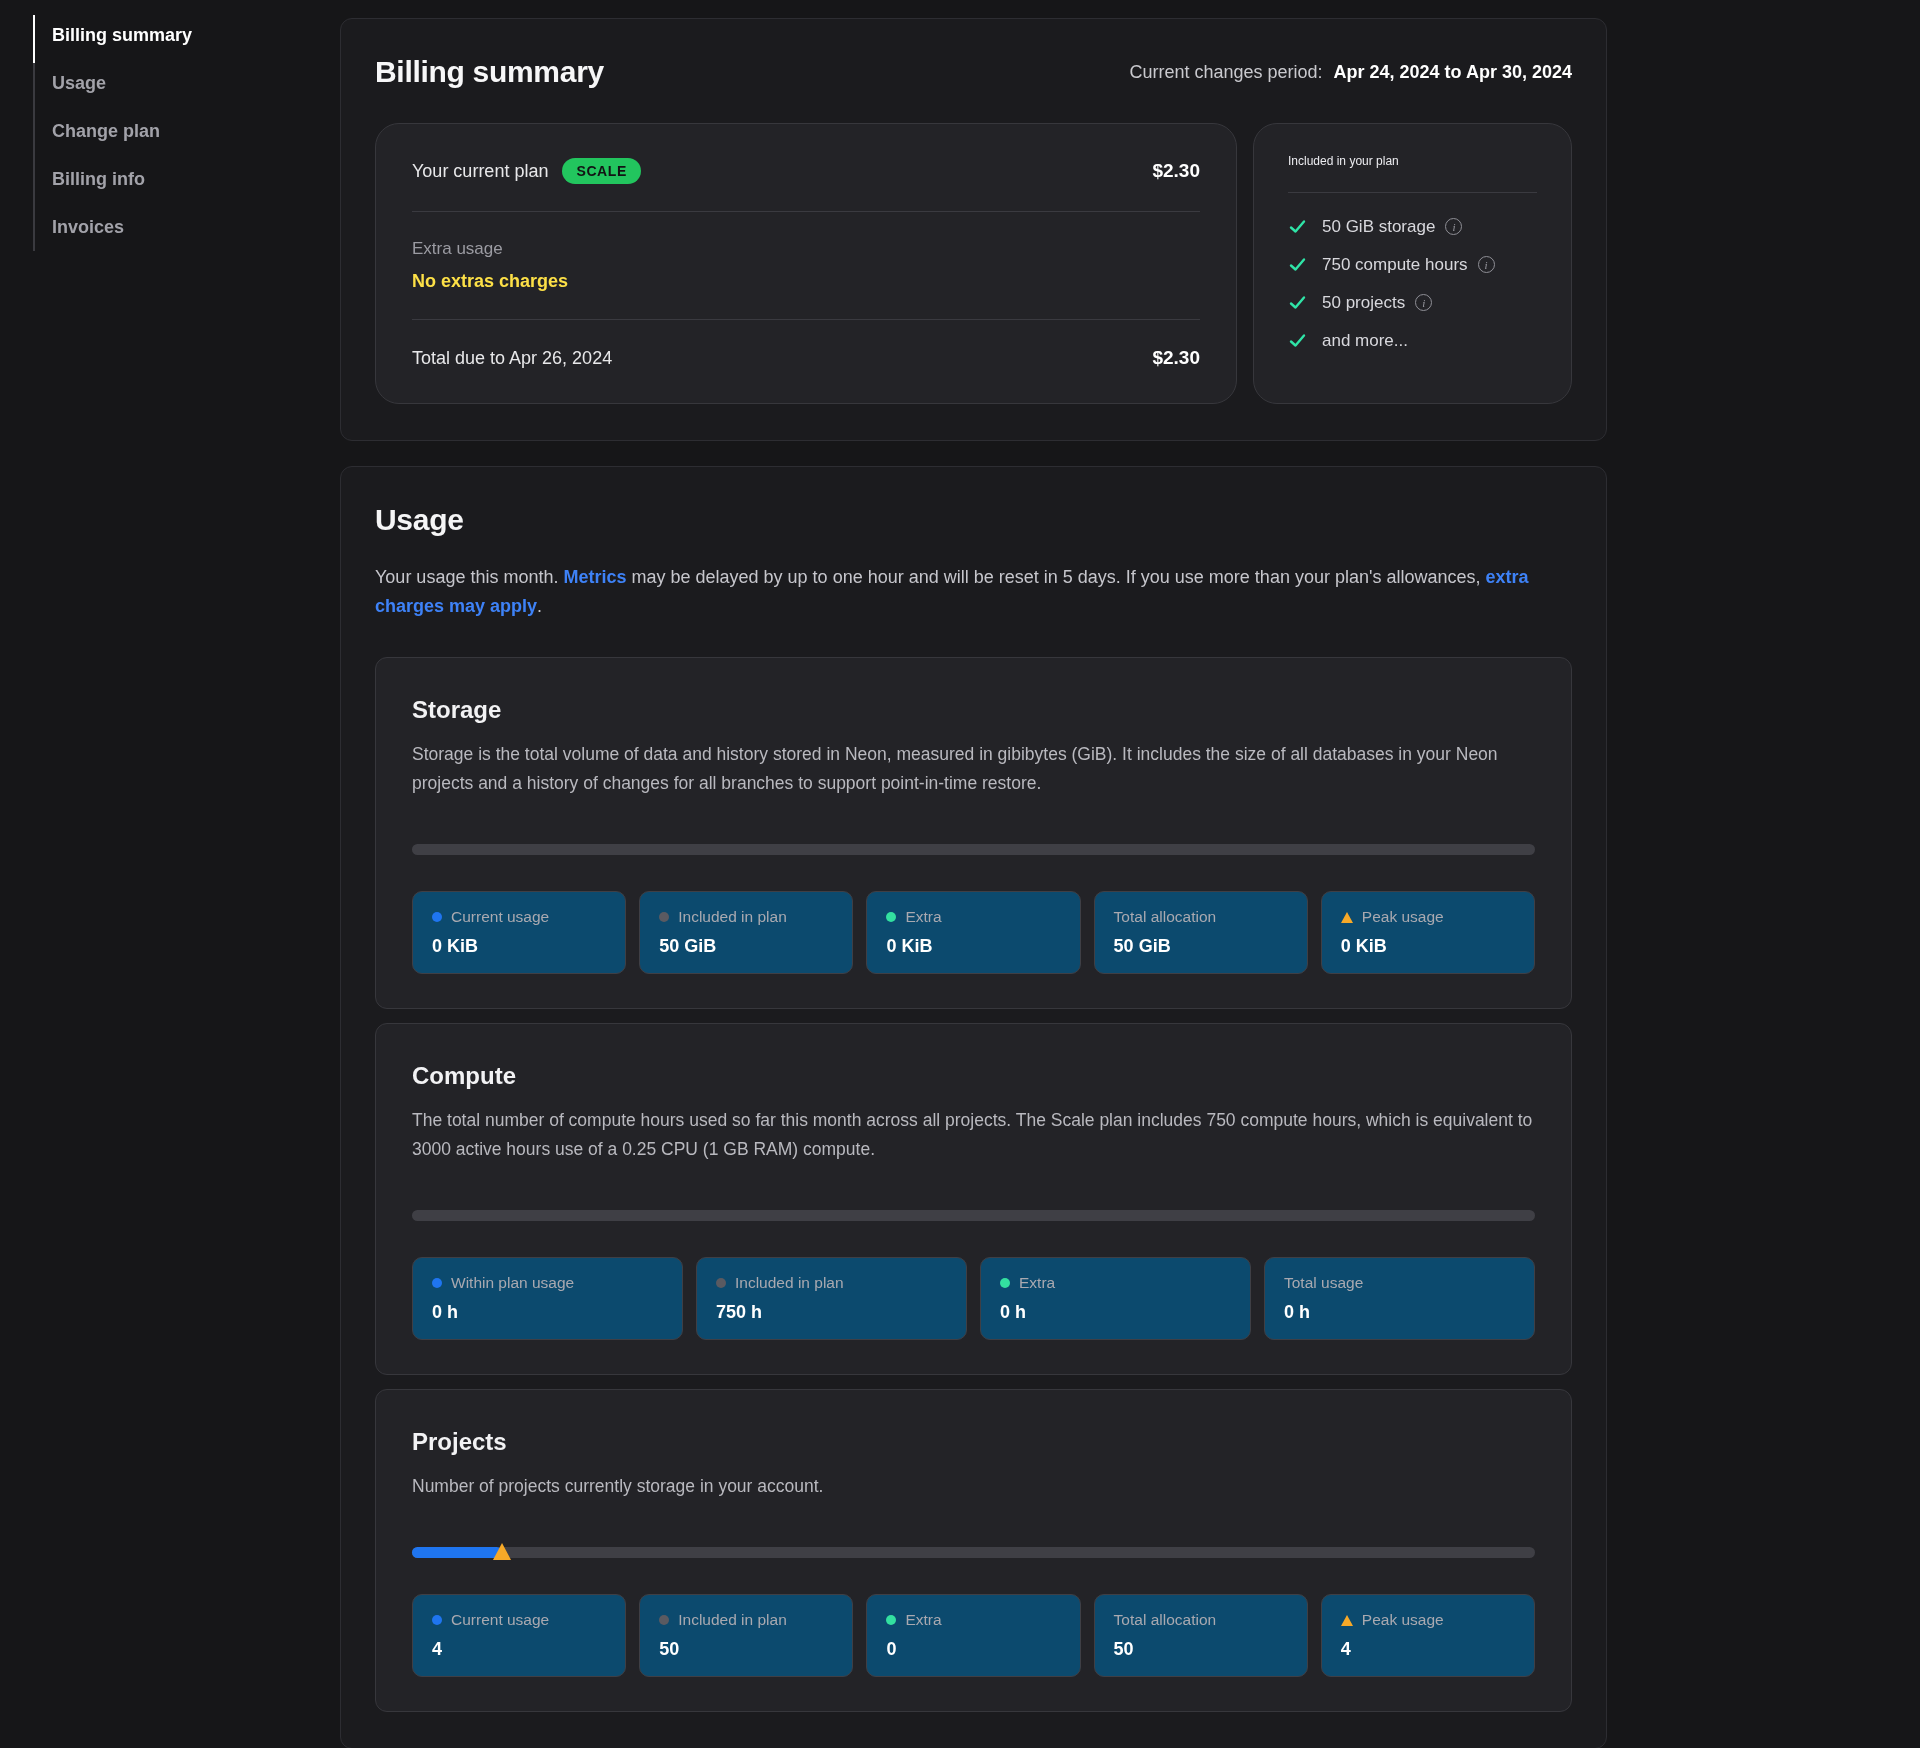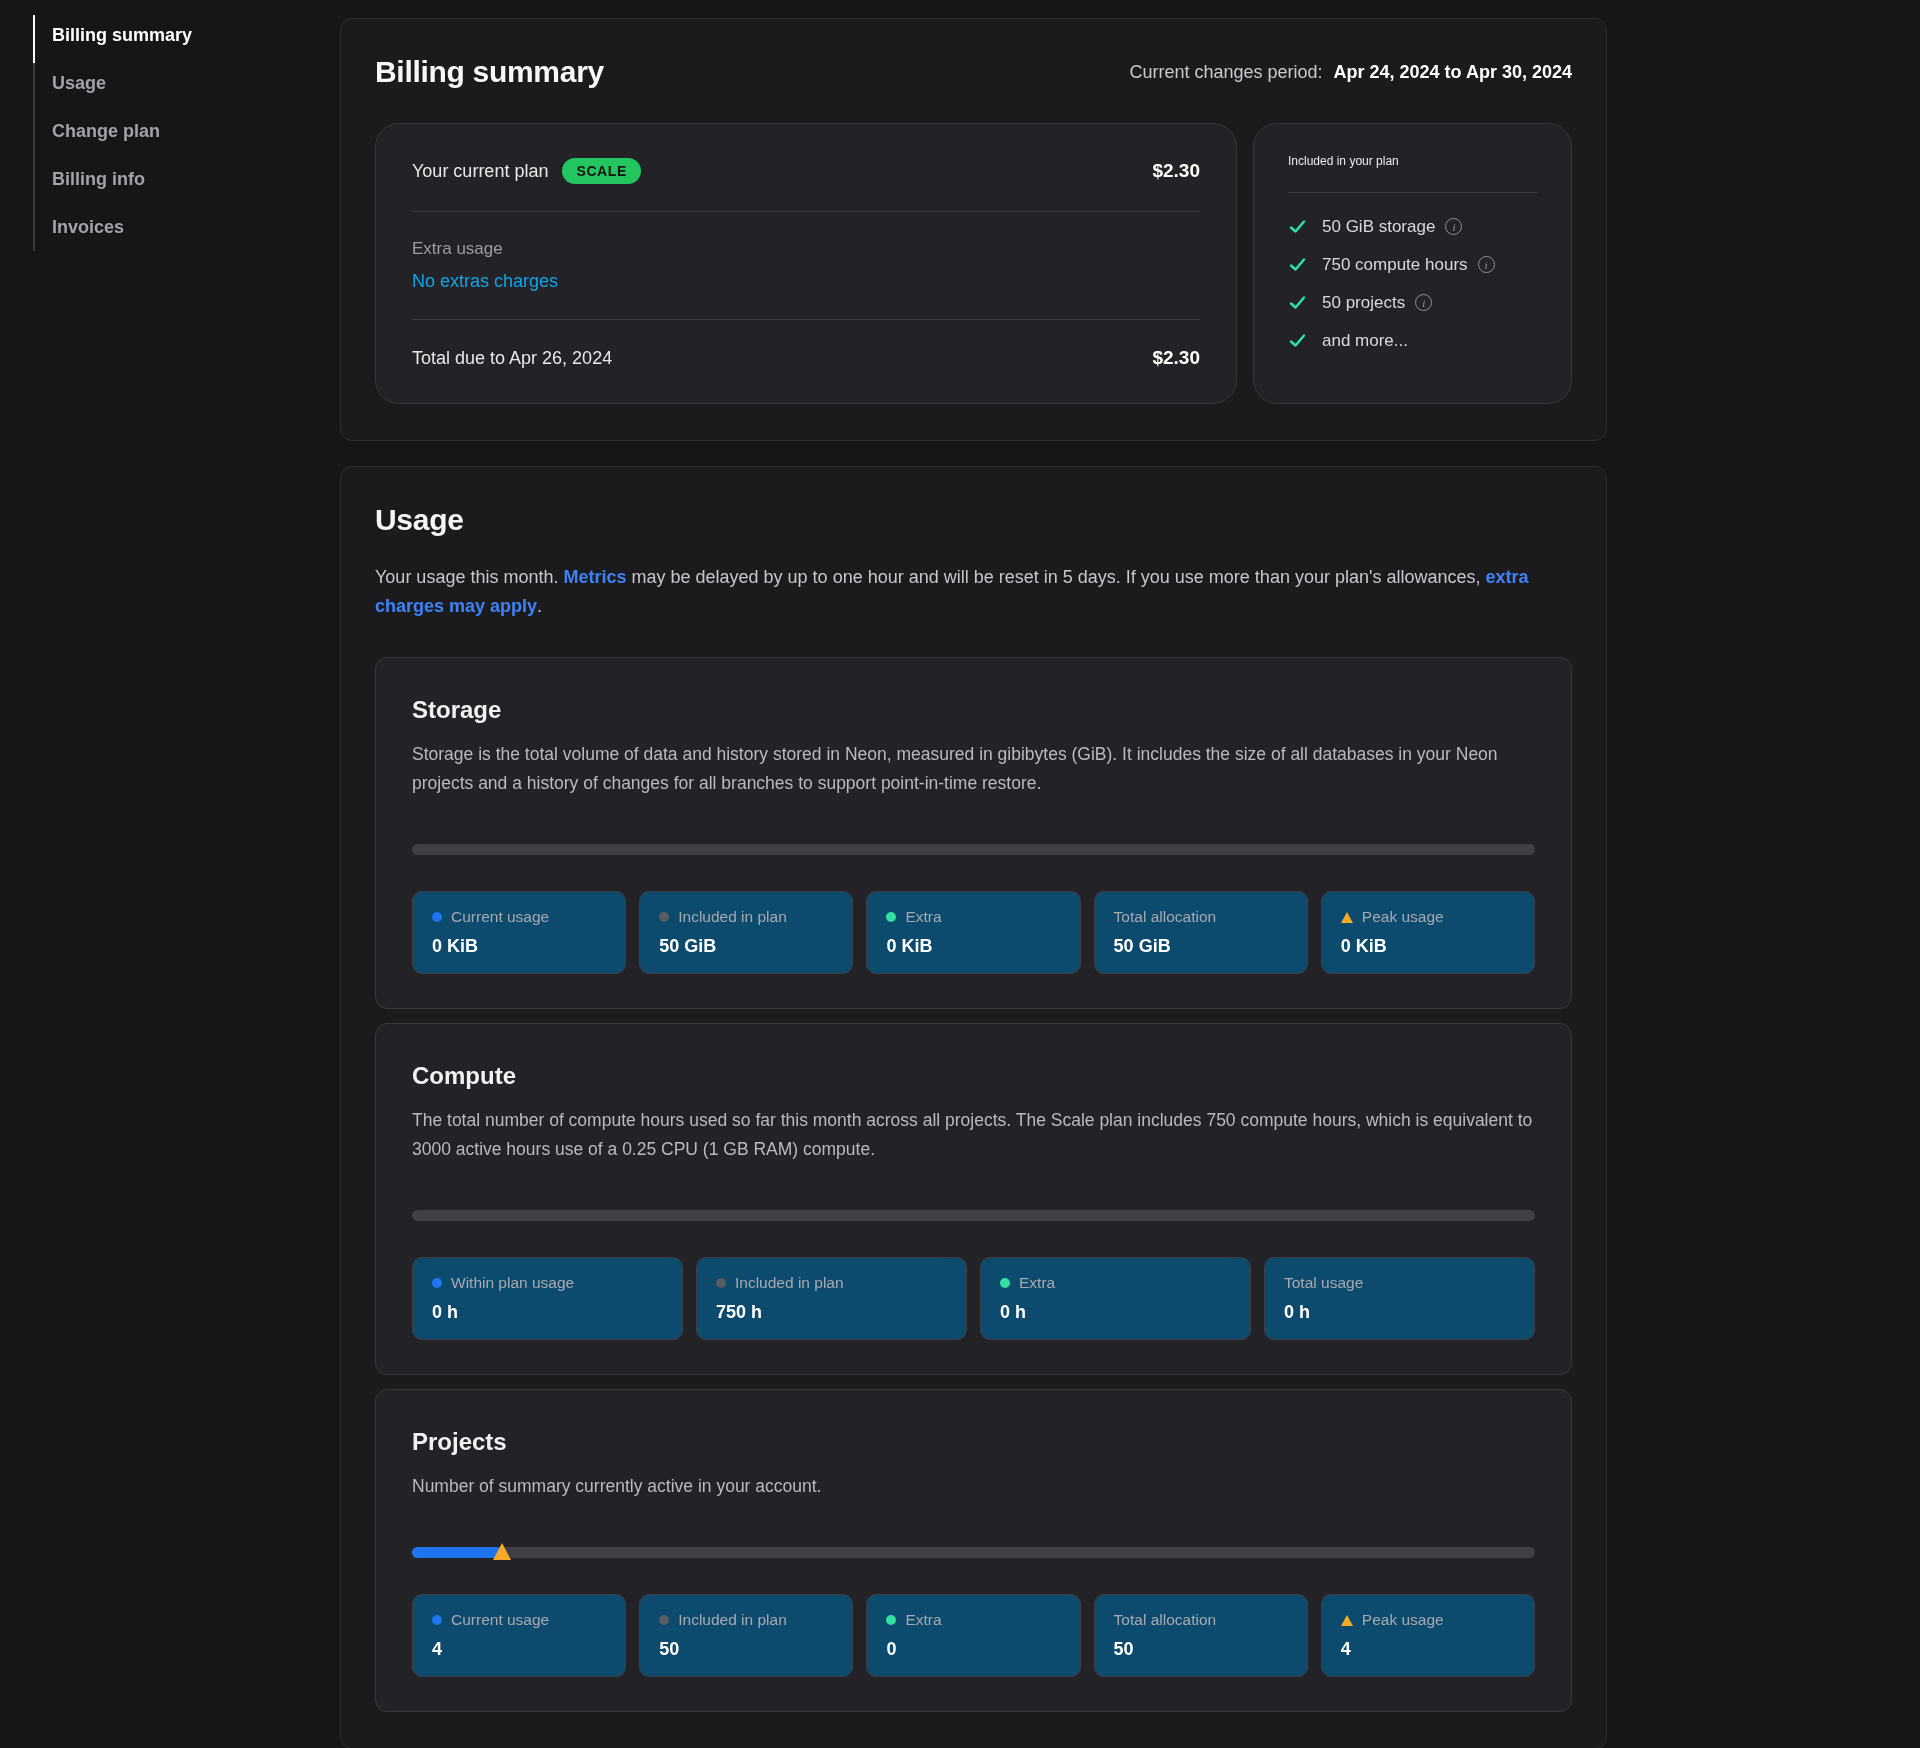--- a/index.html
+++ b/index.html
@@ -47,21 +47,21 @@
   .plan-line { display: flex; align-items: center; font-size: 18px; color: #e8e8ea; }
   .plan-line .amount { margin-left: auto; font-size: 19px; font-weight: 700; color: #ffffff; }
   .badge {
     display: inline-block; margin-left: 14px;
     background: #22c55e; color: #131314;
     font-size: 14px; font-weight: 700; letter-spacing: 0.6px;
     padding: 5px 14px; border-radius: 999px;
   }
   .divider { border: none; border-top: 1px solid #3a3a40; margin: 27px 0; }
   .muted-label { font-size: 17px; color: #9b9ba2; }
-  .strong-value { font-size: 18px; font-weight: 400; color: #0ea5e9; margin-top: 12px; }
+  .strong-value { font-size: 18px; font-weight: 700; color: #fde047; margin-top: 12px; }
 
   .included-title { font-size: 12px; font-weight: 400; color: #ececf0; }
   .included-card .divider { margin: 24px 0; }
   .included-list { list-style: none; }
   .included-item { display: flex; align-items: center; font-size: 17px; color: #d8d8dd; margin-bottom: 19px; line-height: 18px; }
   .included-item:last-child { margin-bottom: 0; }
   .check-icon { width: 19px; height: 19px; margin-right: 15px; flex: 0 0 19px; }
   .info-icon {
     width: 17px; height: 17px; margin-left: 10px;
     border: 1.5px solid #8f8f96; border-radius: 50%;
@@ -278,21 +278,21 @@
     <div class="stat-label-row">
 
       <span>Total usage</span>
     </div>
     <div class="stat-value">0 h</div>
   </div>
           </div>
   </div>
         <div class="section-card">
     <h3 class="section-title">Projects</h3>
-    <p class="section-desc">Number of summary currently active in your account.</p>
+    <p class="section-desc">Number of projects currently storage in your account.</p>
     <div class="progress">
       <div class="progress-fill" style="width: 8%;"></div>
       <div class="progress-marker" style="left: 8%;"></div>
     </div>
     <div class="stats-row">
             <div class="stat-card">
     <div class="stat-label-row">
       <span class="indicator ind-dot-blue"></span>
       <span>Current usage</span>
     </div>

